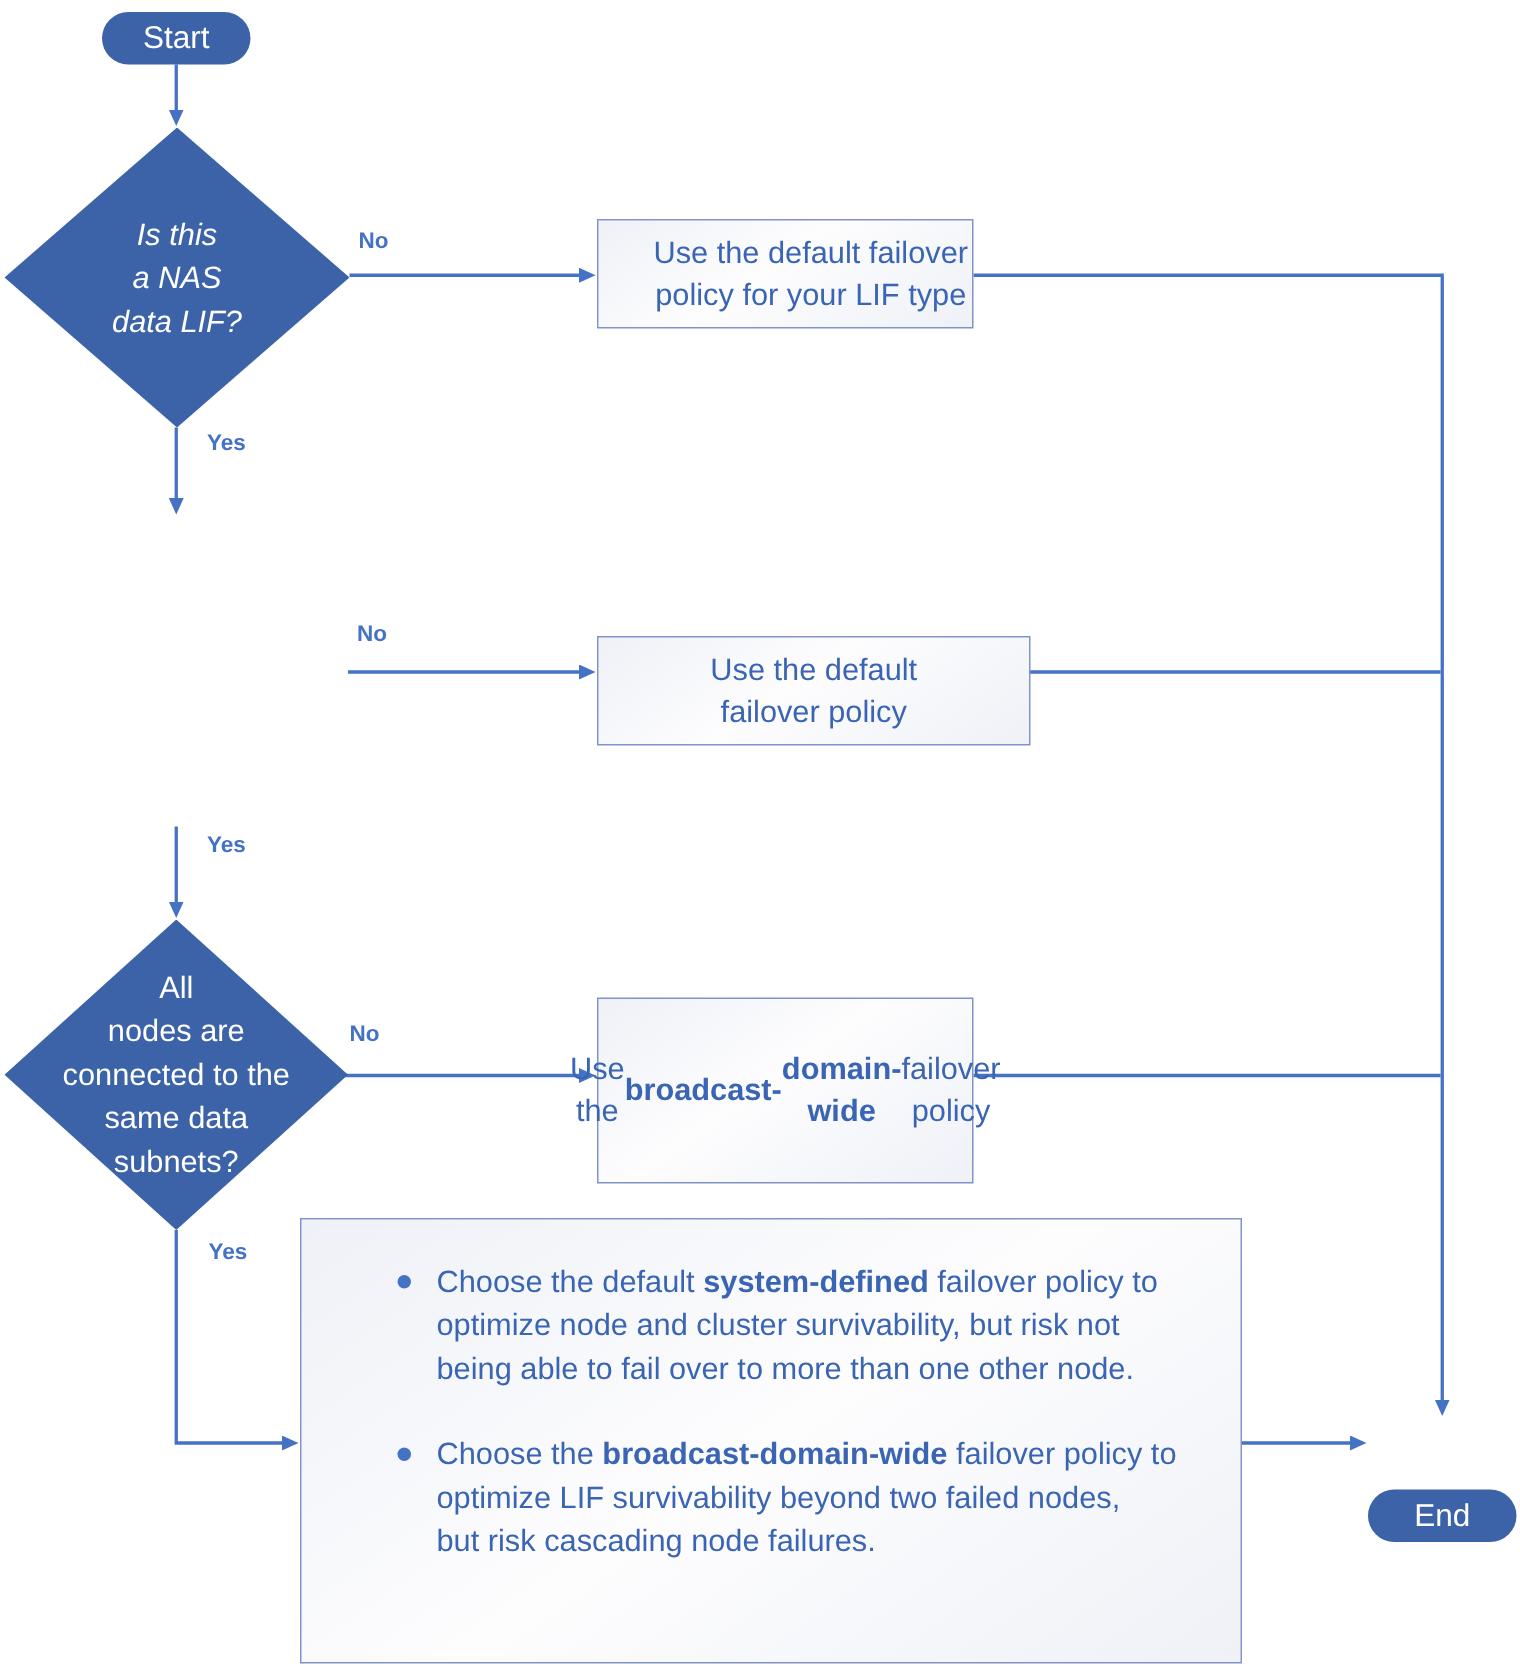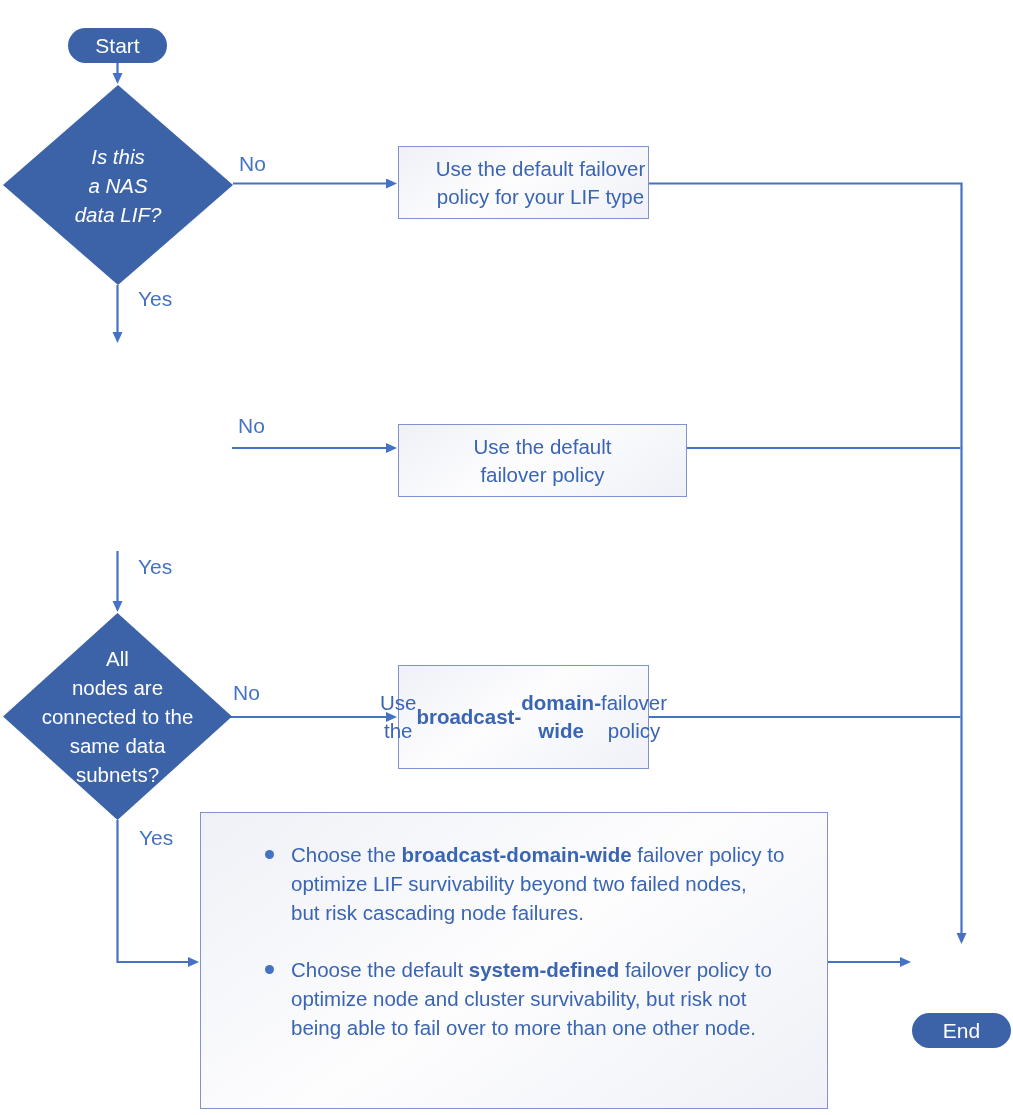--- a/index.html
+++ b/index.html
@@ -18,55 +18,54 @@
     font-family:"Liberation Sans",sans-serif;
   }
   svg.connectors{position:absolute;left:0;top:0;width:1013px;height:1115px;z-index:0;}
   .conn{fill:none;stroke:var(--line);stroke-width:2.2px;}
   .arrowhead{fill:var(--line);}
 
   .pill{
     position:absolute;z-index:2;background:var(--shape-fill);color:var(--shape-text);
     border-radius:18px;display:flex;align-items:center;justify-content:center;
     font-size:21px;
-    margin-top:20px;
   }
   .pill.start{left:68px;top:8px;width:99px;height:35px;}
   .pill.end{left:912px;top:993px;width:99px;height:35px;}
 
   .diamond{
     position:absolute;z-index:1;background:var(--shape-fill);color:var(--shape-text);
     clip-path:polygon(50% 0,100% 50%,50% 100%,0 50%);
     display:flex;align-items:center;justify-content:center;text-align:center;
     font-size:20.5px;line-height:29px;white-space:pre-line;
   }
   .diamond.d1{left:3px;top:85px;width:230px;height:200px;font-style:italic;}
   .diamond.d2{left:3px;top:344px;width:230px;height:207px;}
   .diamond.d3{left:3px;top:613px;width:229px;height:207px;}
 
   .edge-label{
-    position:absolute;z-index:2;color:var(--label);font-size:21px;
+    position:absolute;z-index:2;color:var(--label);font-size:15px;font-weight:bold;
   }
   .lbl-no1{left:239px;top:152px;}
   .lbl-yes1{left:138px;top:287px;}
   .lbl-no2{left:238px;top:414px;}
   .lbl-yes2{left:138px;top:555px;}
   .lbl-no3{left:233px;top:681px;}
   .lbl-yes3{left:139px;top:826px;}
 
   .box{
     position:absolute;z-index:1;border:1.6px solid var(--box-border);
     background:linear-gradient(145deg,var(--box-bg-a) 0%,var(--box-bg-b) 45%,var(--box-bg-a) 100%);
     color:var(--box-text);display:flex;align-items:center;justify-content:center;
     text-align:center;font-size:20.5px;line-height:28px;white-space:pre-line;
     box-sizing:border-box;
   }
   .box.b1{left:398px;top:146px;width:251px;height:73px;padding-left:34px;}
   .box.b2{left:398px;top:424px;width:289px;height:73px;}
-  .box.b3{left:398px;top:665px;width:251px;height:104px;}
+  .box.b3{left:398px;top:665px;width:251px;height:124px;}
 
   .bigbox{
     position:absolute;z-index:1;left:200px;top:812px;width:628px;height:297px;
     border:1.6px solid var(--box-border);
     background:linear-gradient(145deg,var(--box-bg-a) 0%,var(--box-bg-b) 50%,var(--box-bg-a) 100%);
     color:var(--box-text);box-sizing:border-box;font-size:20.5px;line-height:29px;
   }
   .bb-head{margin:19px 18px 0 38px;}
   .bullets{margin-top:27px;display:flex;flex-direction:column;gap:28px;}
   .bullet{display:flex;margin-left:64px;margin-right:14px;gap:17px;align-items:flex-start;}
@@ -121,28 +120,28 @@
   <div class="box b2">Use the default
 failover policy</div>
   <div class="box b3"><span>Use the </span><b>broadcast-</b><span>
 </span><b>domain-wide</b><span>
 </span><span>failover policy</span></div>
 
   <div class="bigbox">
     <div class="bullets">
       <div class="bullet">
         <span class="dot"></span>
+        <span class="bullet-text"><span>Choose the default </span><b>system-defined</b><span> failover policy to
+optimize node and cluster survivability, but risk not
+being able to fail over to more than one other node.</span></span>
+      </div>
+      <div class="bullet">
+        <span class="dot"></span>
         <span class="bullet-text"><span>Choose the </span><b>broadcast-domain-wide</b><span> failover policy to
 optimize LIF survivability beyond two failed nodes,
 but risk cascading node failures.</span></span>
-      </div>
-      <div class="bullet">
-        <span class="dot"></span>
-        <span class="bullet-text"><span>Choose the default </span><b>system-defined</b><span> failover policy to
-optimize node and cluster survivability, but risk not
-being able to fail over to more than one other node.</span></span>
       </div>
     </div>
   </div>
 
   <div class="pill end">End</div>
 
 </div>
 
 </body></html>

